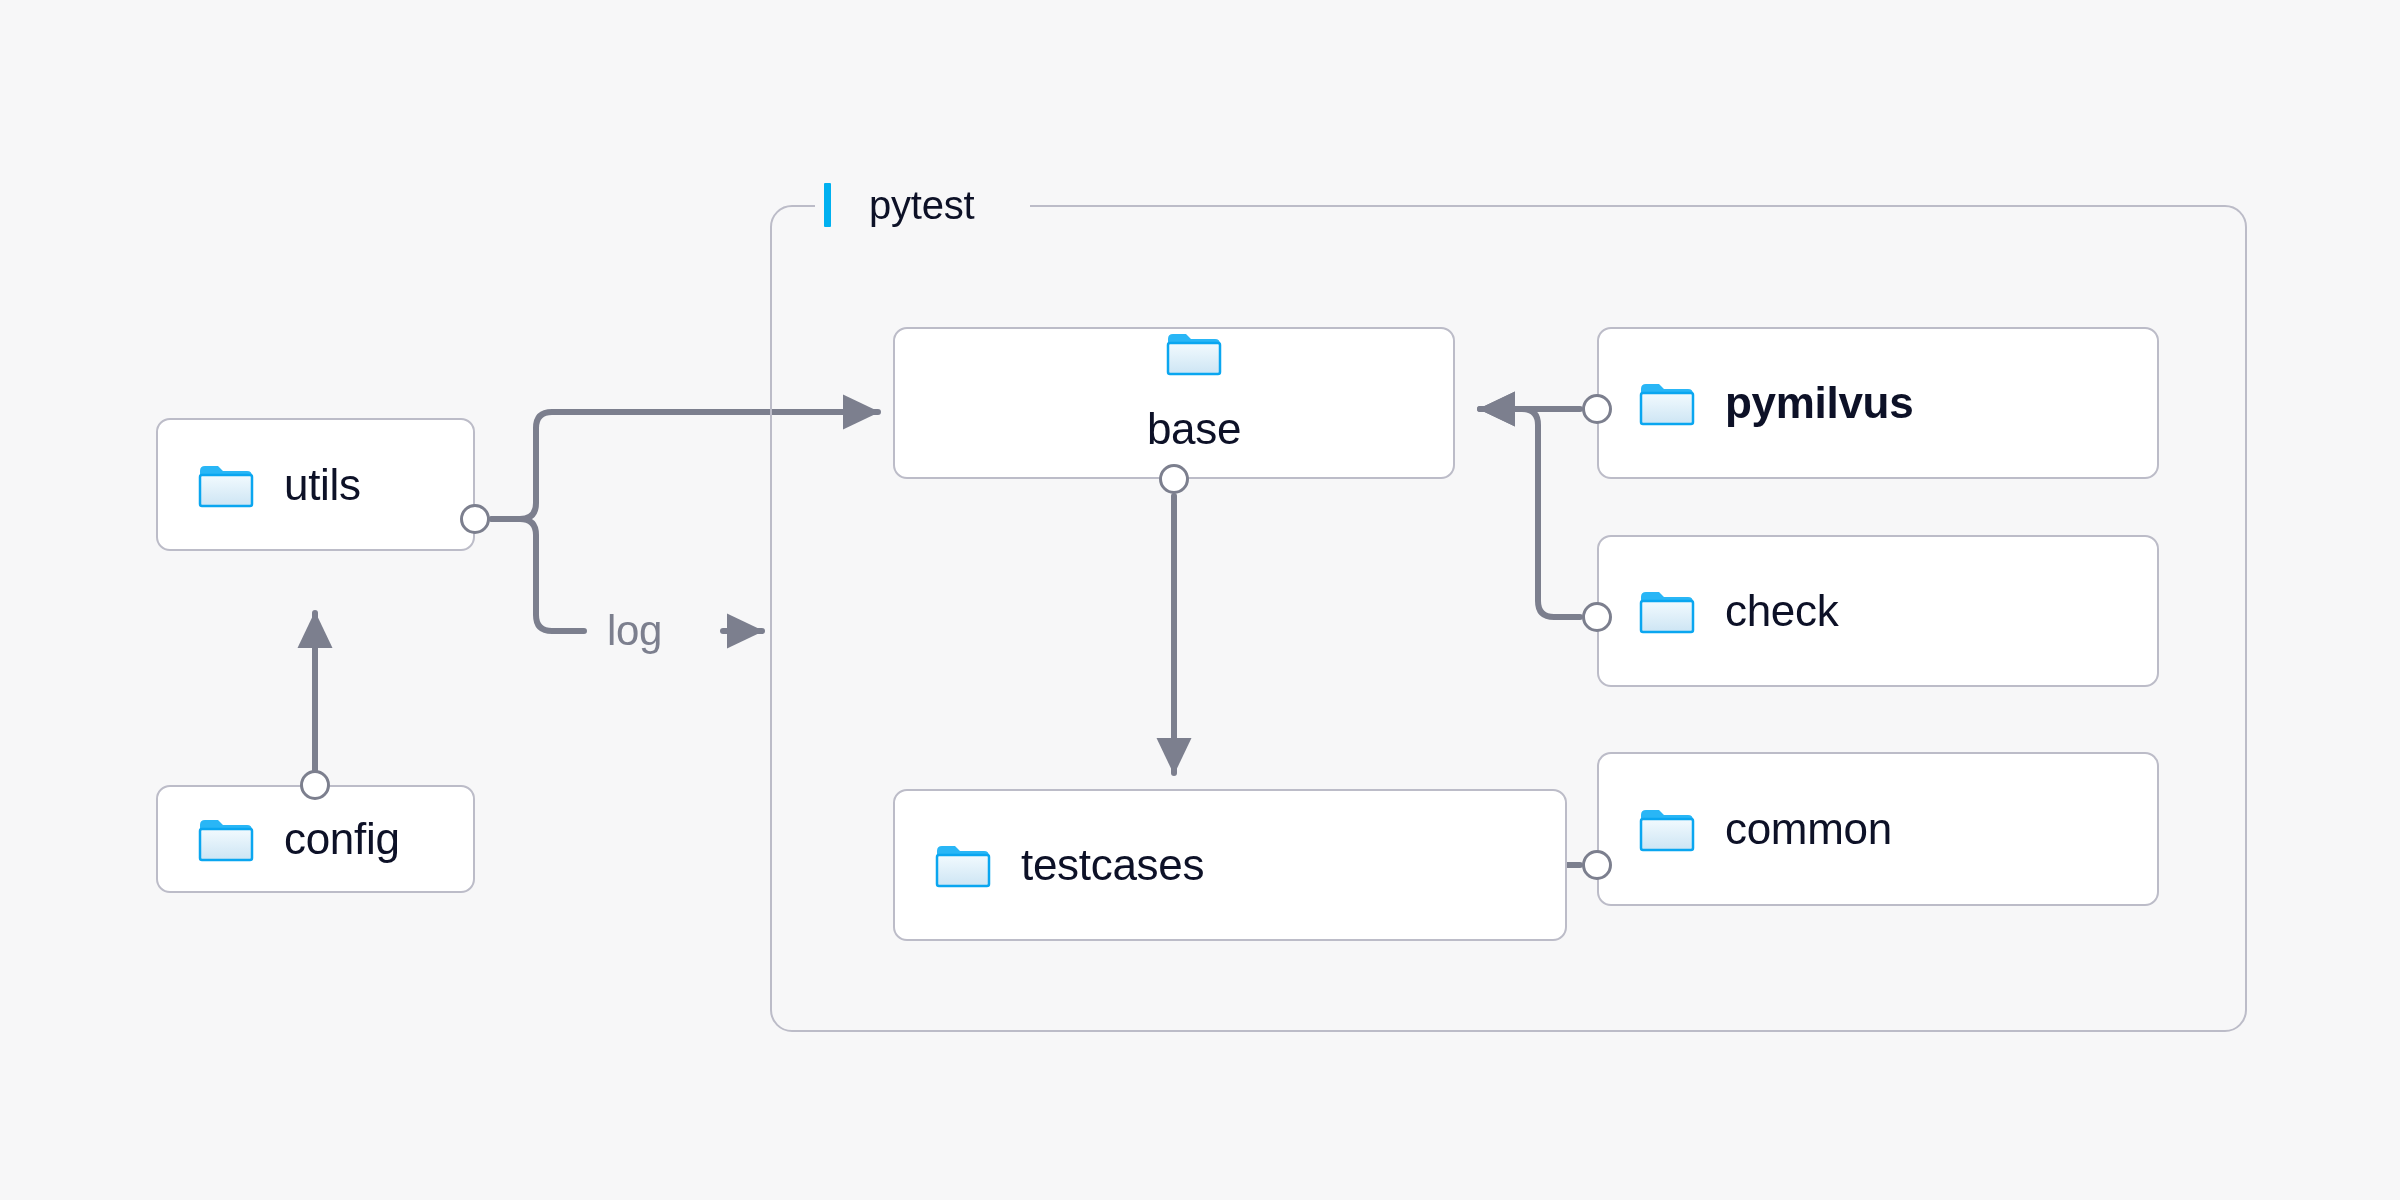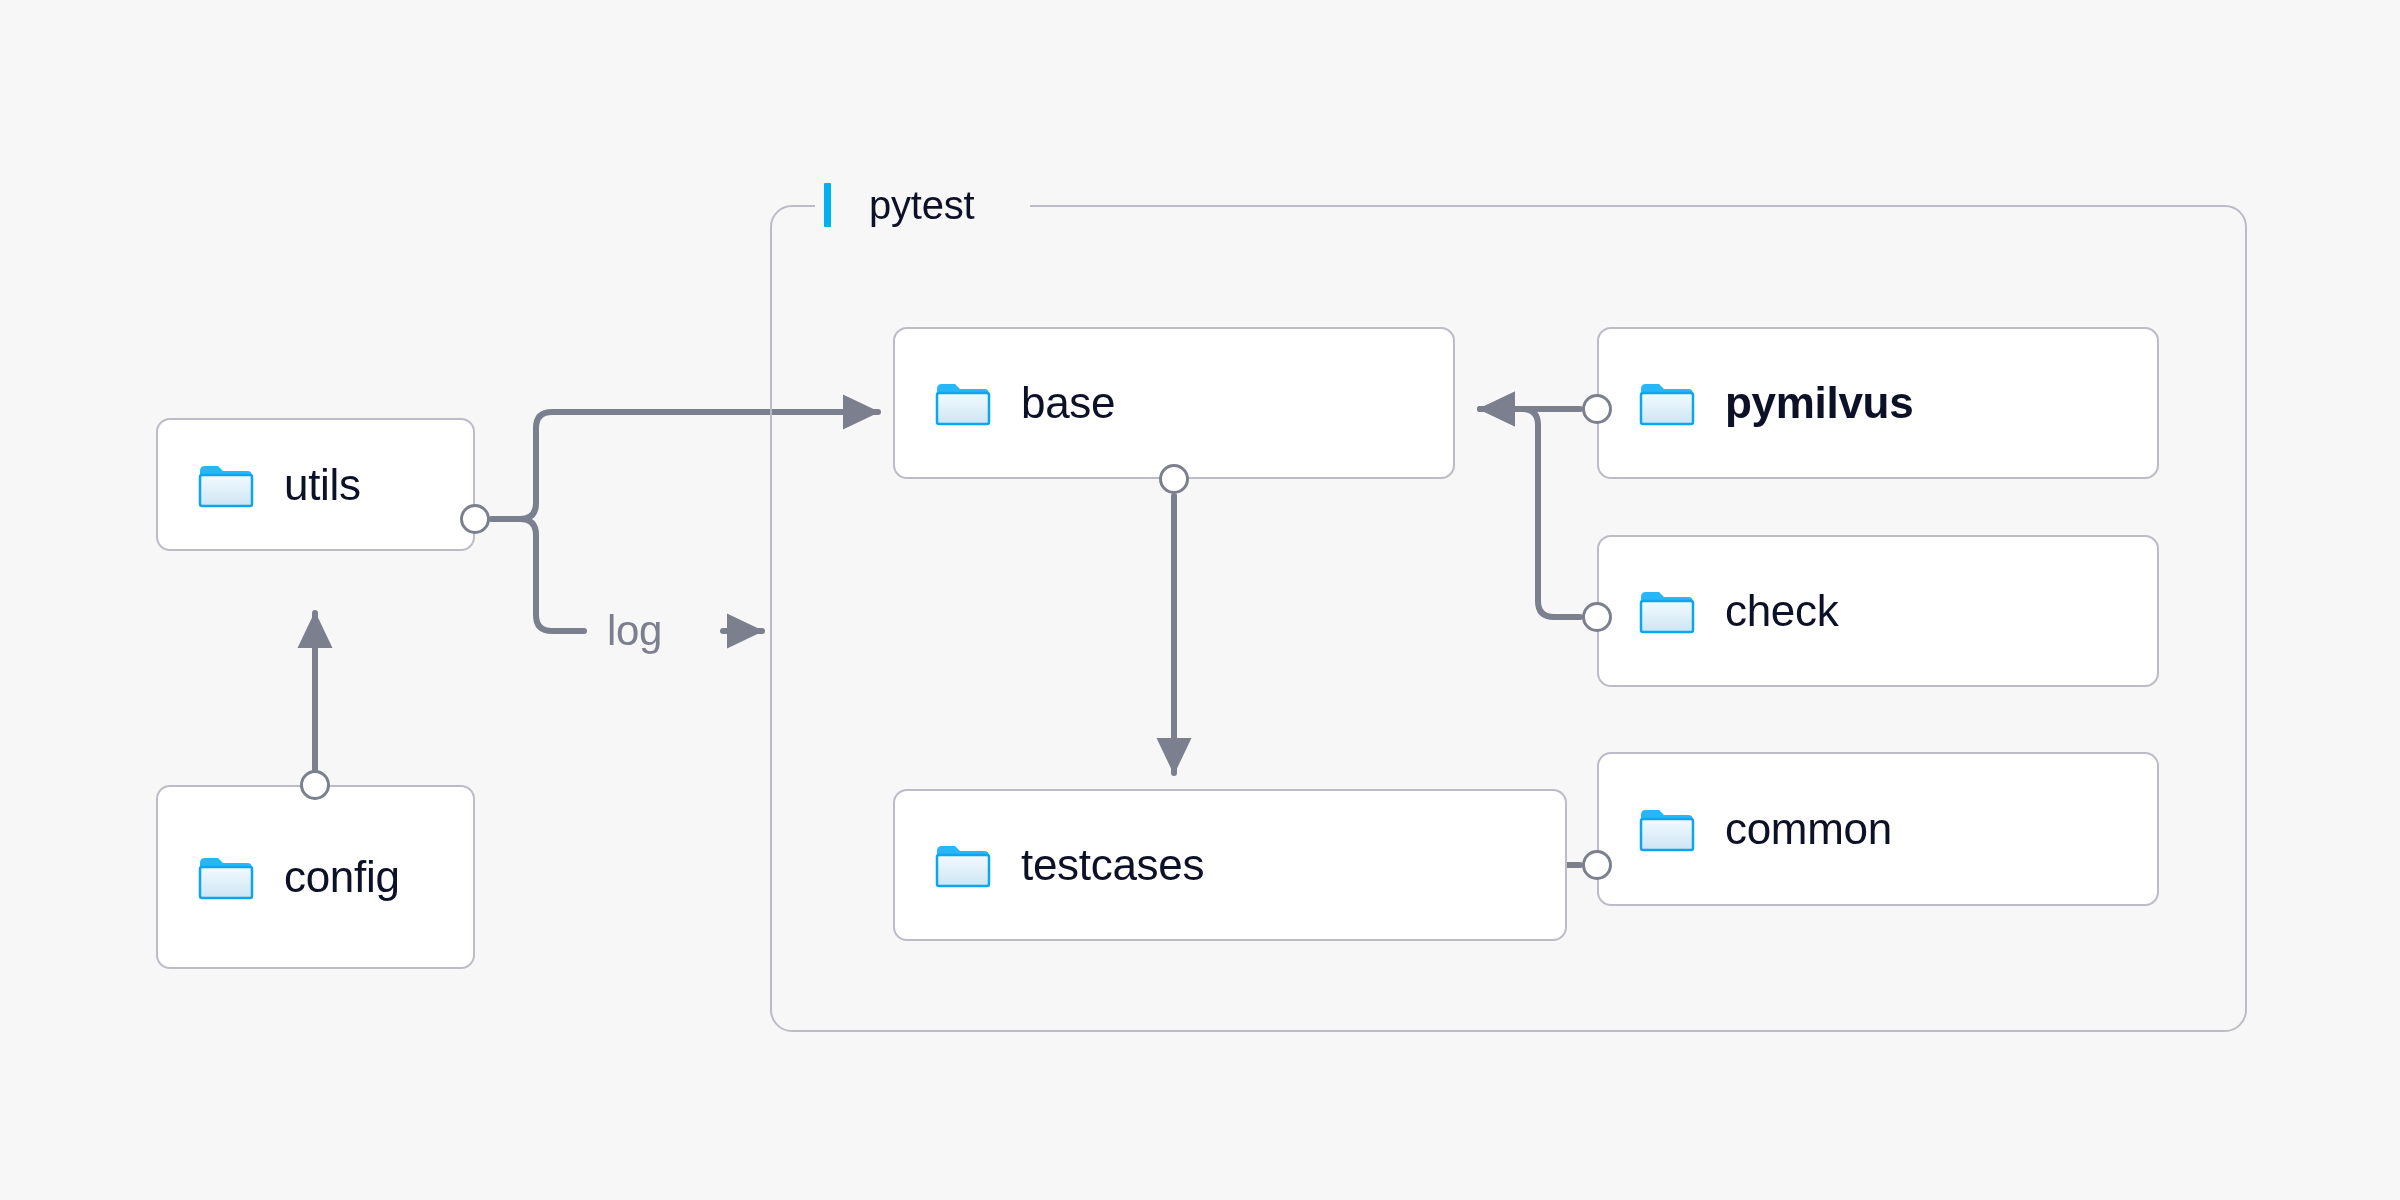--- a/index.html
+++ b/index.html
@@ -153,30 +153,30 @@
 
   <div class="node" style="left:156px;top:418px;width:319px;height:133px;">
     <svg class="folder-ico" width="56" height="48" viewBox="0 0 56 48">
       <path d="M2 10 Q2 5 7 5 L20 5 L25 10 L49 10 Q54 10 54 15 L54 16 L2 16 Z" fill="#29b6f6"></path>
       <rect x="2" y="14" width="52" height="31" rx="2" fill="url(#folderGrad)" stroke="#0aa6f0" stroke-width="2.5"></rect>
     </svg>
     <span class="node-label">utils</span>
   </div>
   <div class="port" style="left:460px;top:504px;"></div>
 
-  <div class="node" style="left:156px;top:785px;width:319px;height:184px;">
+  <div class="node" style="left:156px;top:785px;width:319px;height:108px;">
     <svg class="folder-ico" width="56" height="48" viewBox="0 0 56 48">
       <path d="M2 10 Q2 5 7 5 L20 5 L25 10 L49 10 Q54 10 54 15 L54 16 L2 16 Z" fill="#29b6f6"></path>
       <rect x="2" y="14" width="52" height="31" rx="2" fill="url(#folderGrad)" stroke="#0aa6f0" stroke-width="2.5"></rect>
     </svg>
     <span class="node-label">config</span>
   </div>
   <div class="port" style="left:300px;top:770px;"></div>
 
-  <div class="node" style="left:893px;top:327px;width:562px;height:152px;">
+  <div class="node" style="left:893px;top:327px;width:562px;height:152px;flex-direction:column;">
     <svg class="folder-ico" width="56" height="48" viewBox="0 0 56 48">
       <path d="M2 10 Q2 5 7 5 L20 5 L25 10 L49 10 Q54 10 54 15 L54 16 L2 16 Z" fill="#29b6f6"></path>
       <rect x="2" y="14" width="52" height="31" rx="2" fill="url(#folderGrad)" stroke="#0aa6f0" stroke-width="2.5"></rect>
     </svg>
     <span class="node-label">base</span>
   </div>
   <div class="port" style="left:1159px;top:464px;"></div>
 
   <div class="node" style="left:893px;top:789px;width:674px;height:152px;">
     <svg class="folder-ico" width="56" height="48" viewBox="0 0 56 48">

